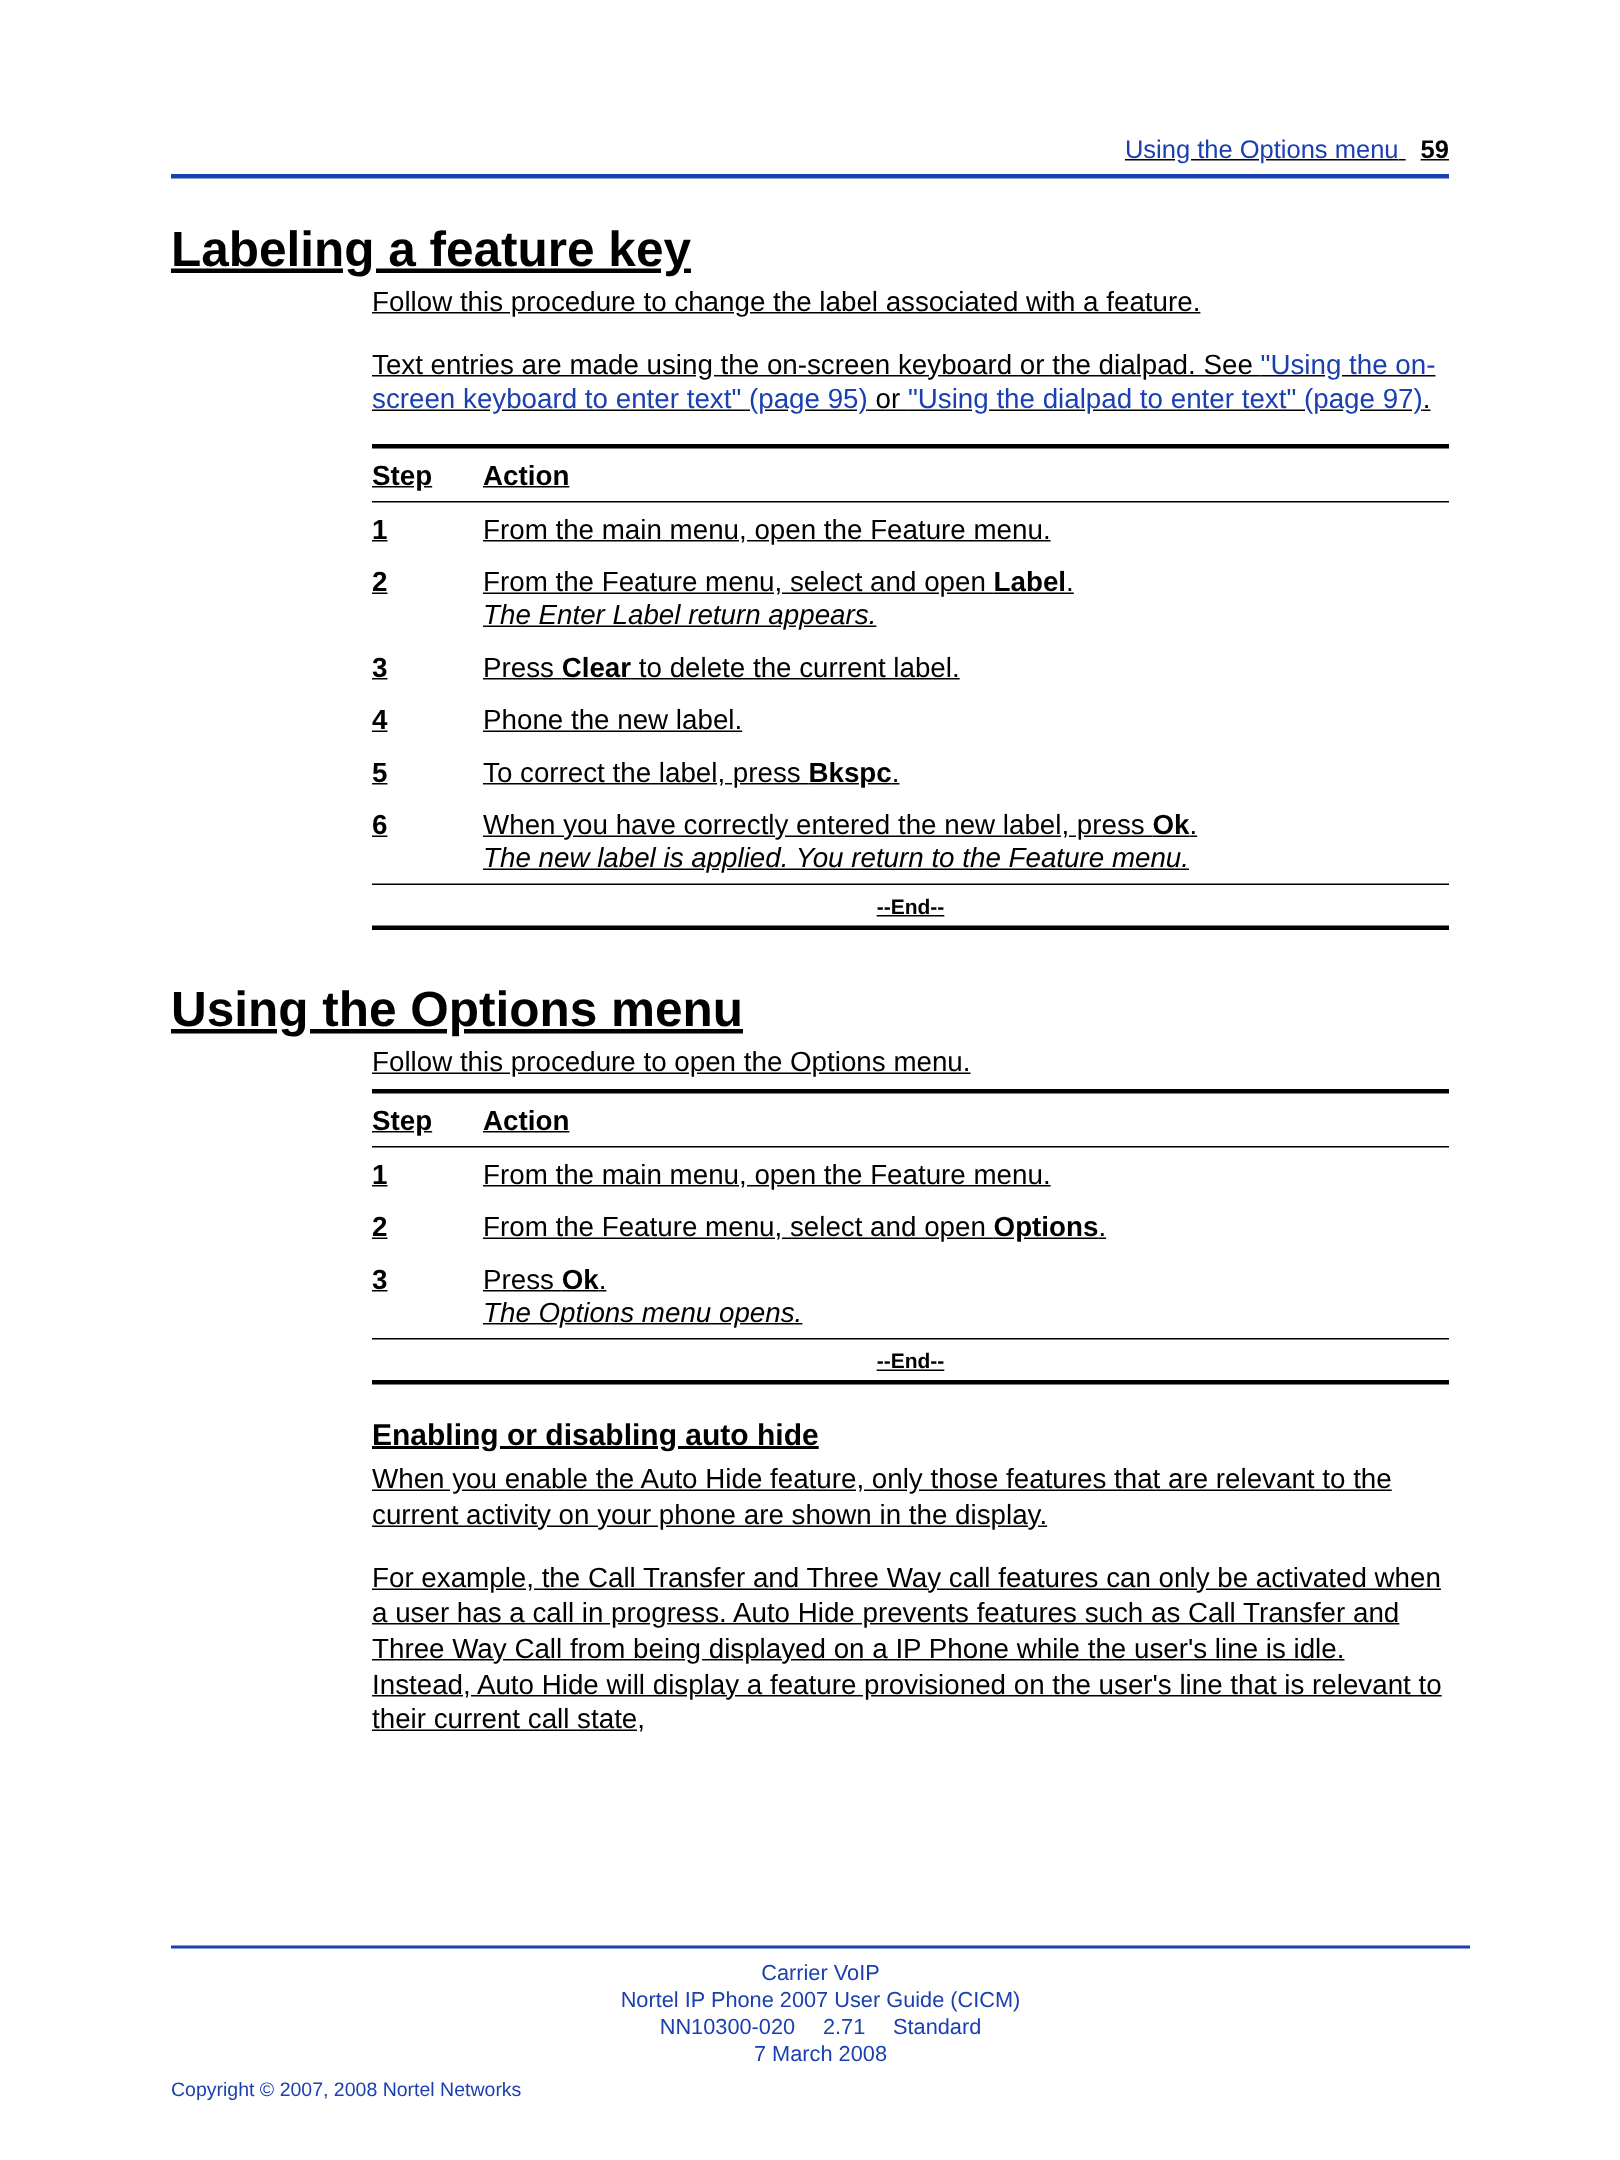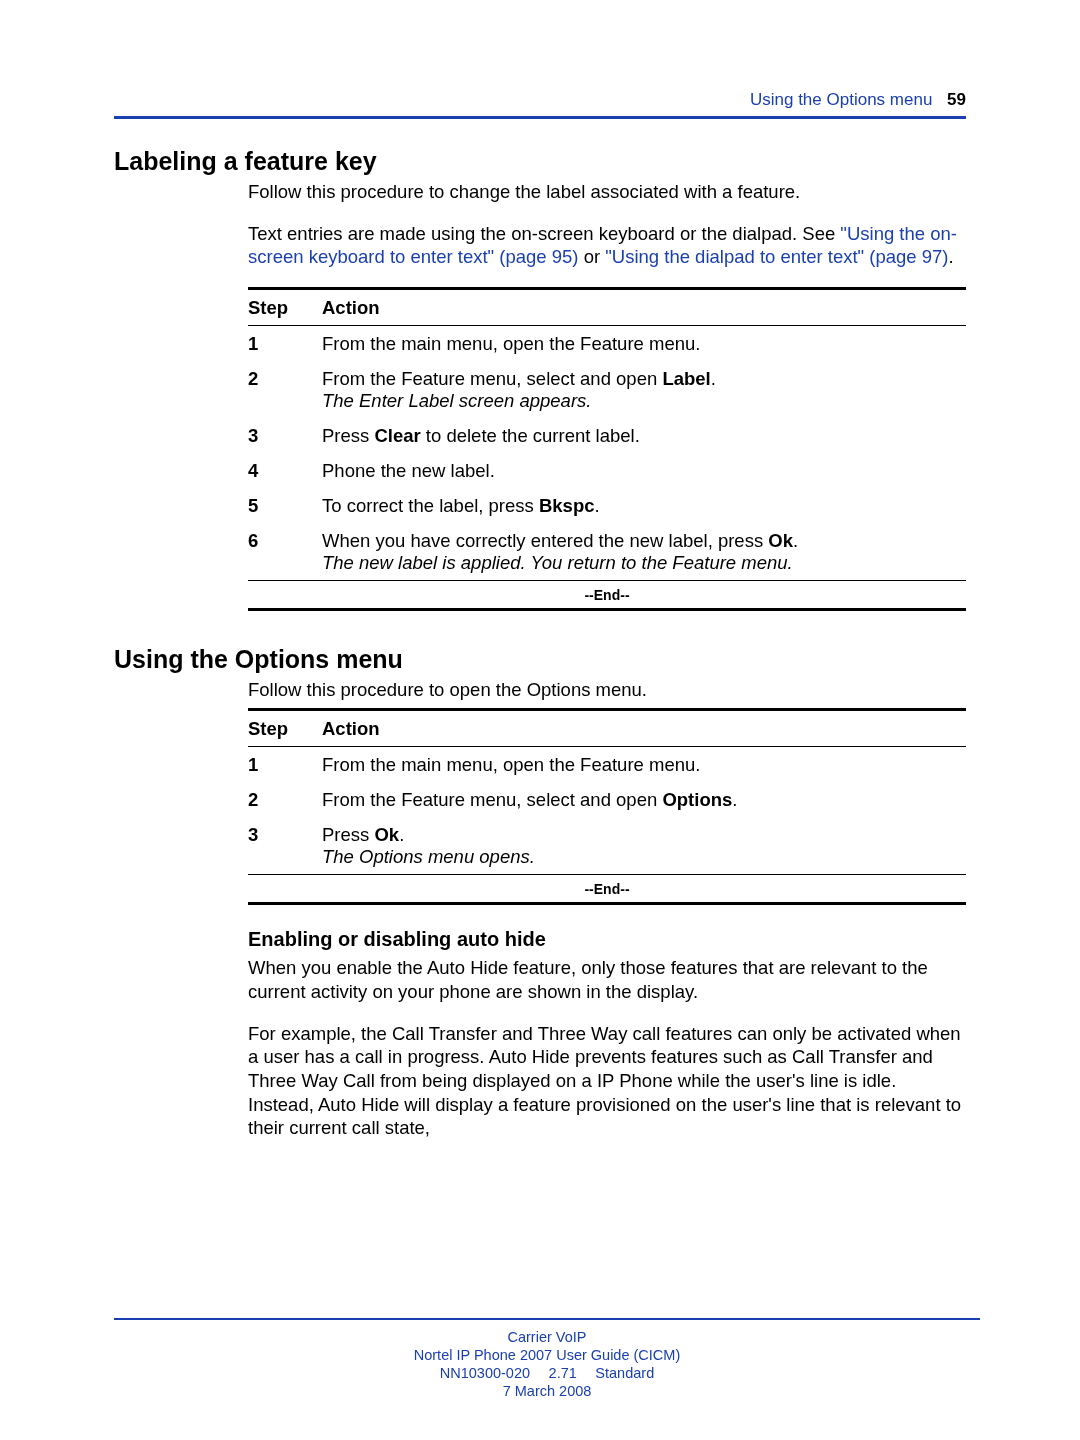--- a/index.html
+++ b/index.html
@@ -9,40 +9,41 @@
     background: #ffffff;
     font-family: Arial, Helvetica, sans-serif;
     color: #000;
   }
   .page {
     width: 1080px;
     height: 1440px;
     box-sizing: border-box;
     padding: 90px 114px 0 114px;
     position: relative;
+    text-decoration: underline;
   }
   .running-head {
     text-align: right;
     font-size: 17px;
     margin-bottom: 6px;
   }
   .running-head .title { color: #1a3fb0; }
   .running-head .pg { color: #000; font-weight: bold; margin-left: 10px; }
   .thick-rule {
     border: none;
     border-top: 3.5px solid #1a3fb0;
     margin: 0 0 14px 0;
   }
   .thin-rule-blue {
     border: none;
     border-top: 2px solid #1a3fb0;
     margin: 0;
   }
   h2.section {
-    font-size: 25px;
+    font-size: 33px;
     font-weight: bold;
     margin: 28px 0 4px 0;
   }
   h3.subsection {
     font-size: 20px;
     font-weight: bold;
     margin: 22px 0 4px 0;
   }
   .body-indent {
     margin-left: 134px;
@@ -127,21 +128,21 @@
       <div class="col-action">Action</div>
     </div>
     <hr class="steps-rule-thin">
     <div>
         <div class="steps-row">
           <div class="col-step">1</div>
           <div class="col-action">From the main menu, open the Feature menu.</div>
         </div>
         <div class="steps-row">
           <div class="col-step">2</div>
-          <div class="col-action">From the Feature menu, select and open <b>Label</b>.<br><em>The Enter Label screen appears.</em></div>
+          <div class="col-action">From the Feature menu, select and open <b>Label</b>.<br><em>The Enter Label return appears.</em></div>
         </div>
         <div class="steps-row">
           <div class="col-step">3</div>
           <div class="col-action">Press <b>Clear</b> to delete the current label.</div>
         </div>
         <div class="steps-row">
           <div class="col-step">4</div>
           <div class="col-action">Phone the new label.</div>
         </div>
         <div class="steps-row">
@@ -196,15 +197,16 @@
   </div>
 
   <div class="footer">
     <hr class="thin-rule-blue">
     <div class="footer-center">
       <div>Carrier VoIP</div>
       <div>Nortel IP Phone 2007 User Guide (CICM)</div>
       <div>NN10300-020  2.71  Standard</div>
       <div>7 March 2008</div>
     </div>
+    <div class="copyright">Copyright © 2007, 2008 Nortel Networks</div>
   </div>
 
 </div>
 
 </body></html>

